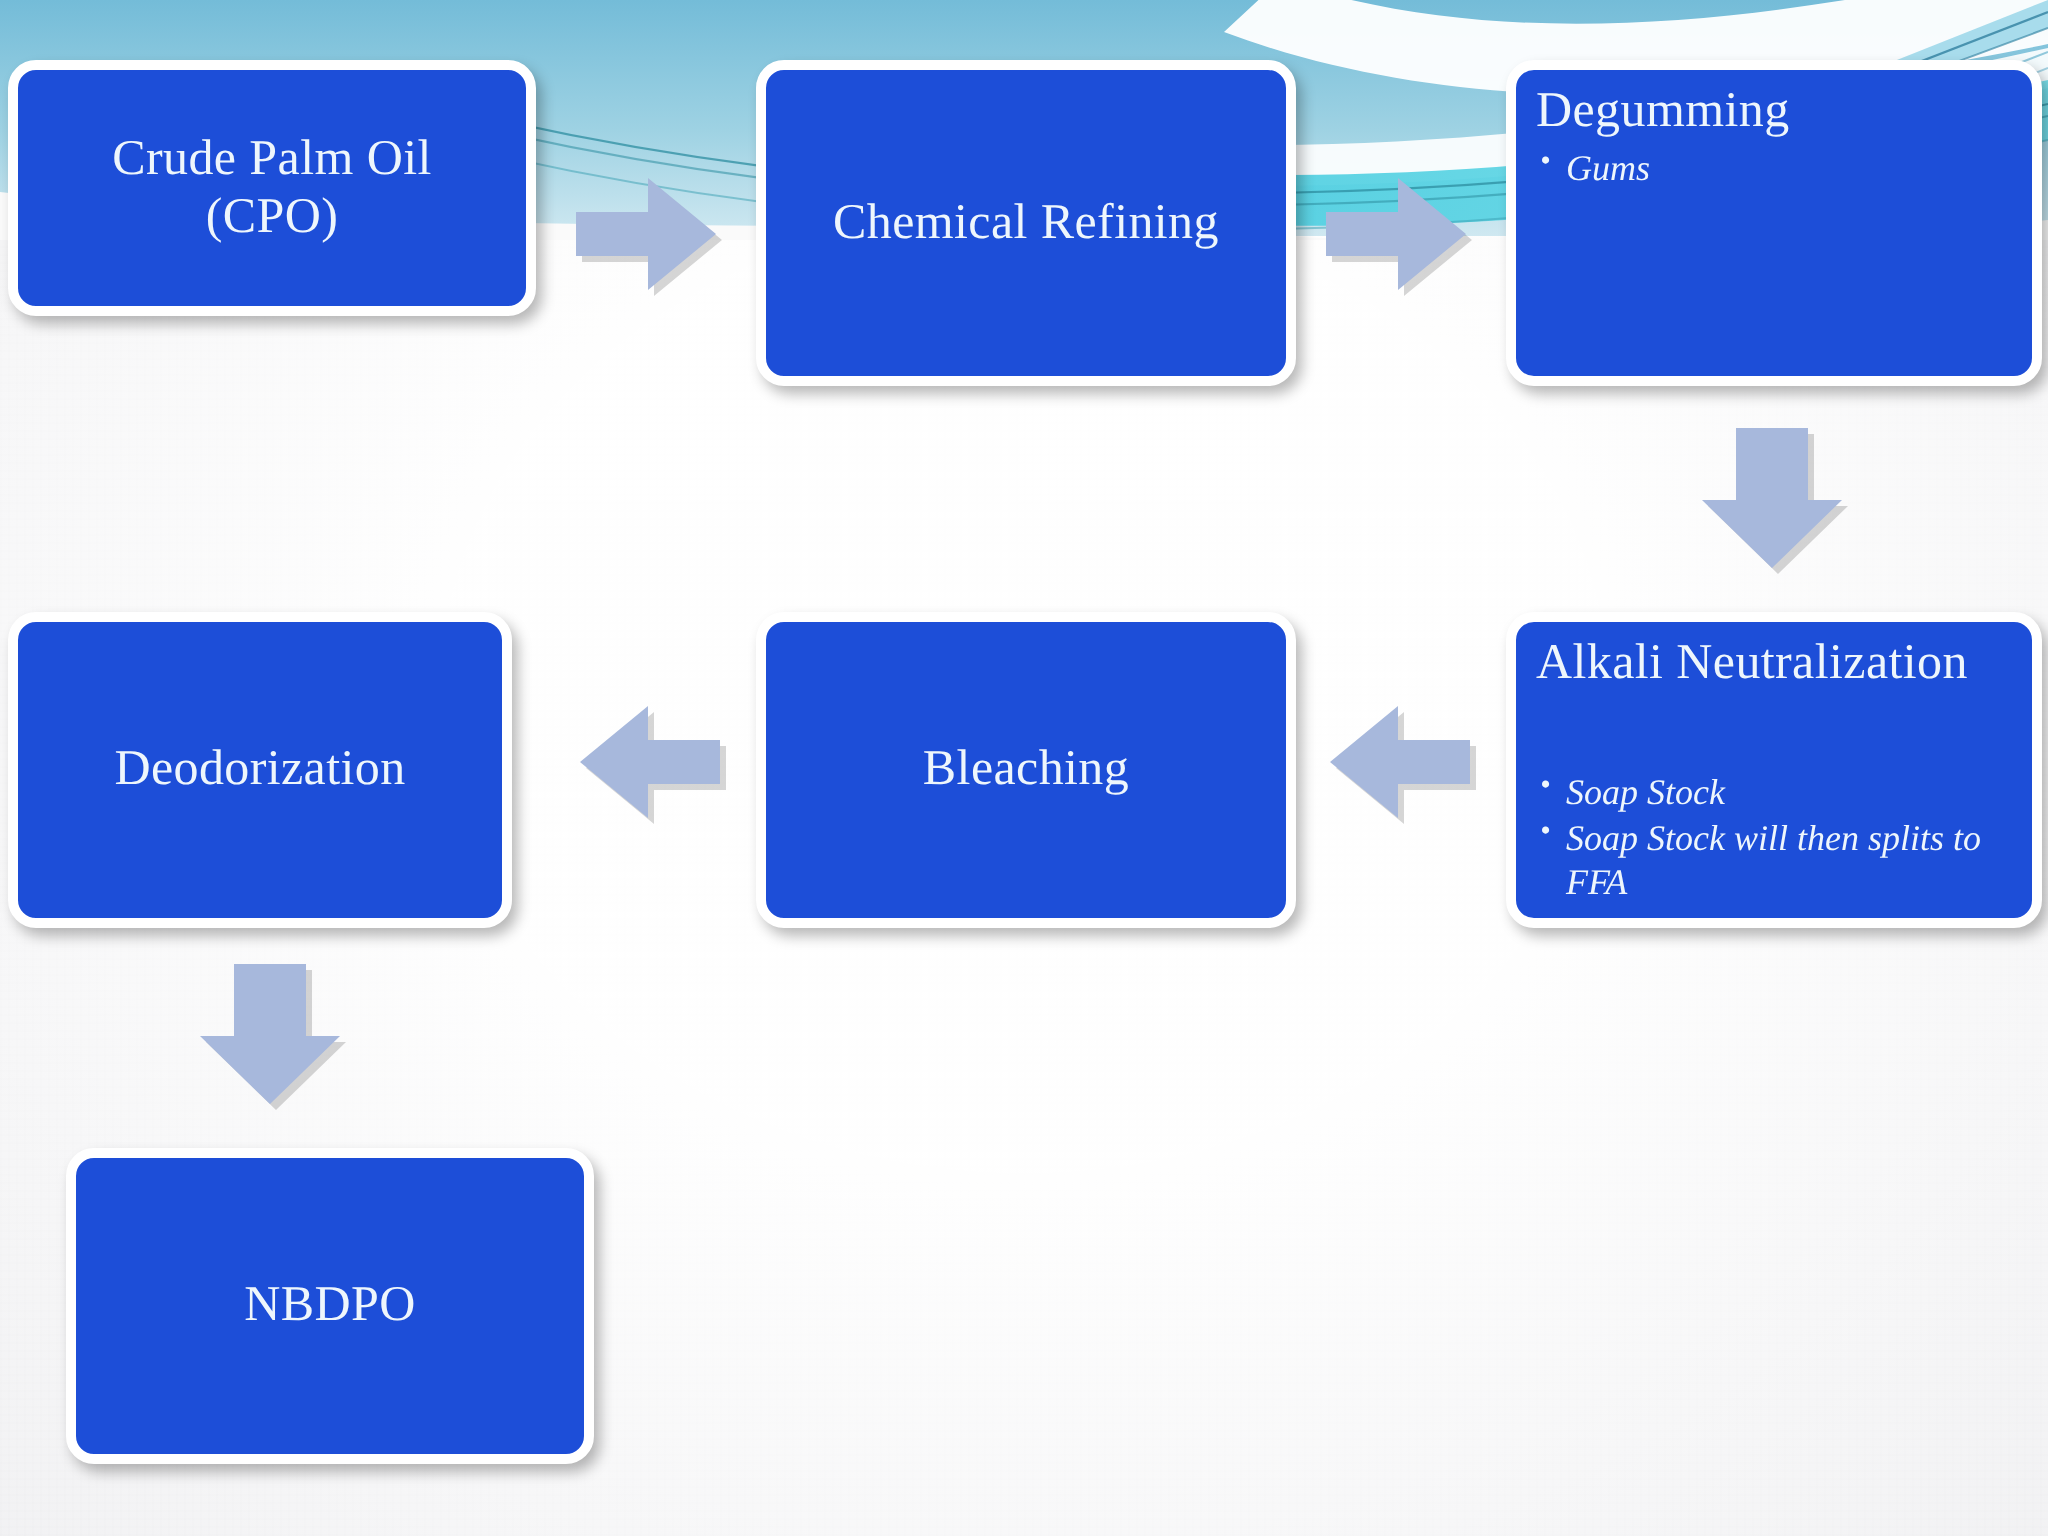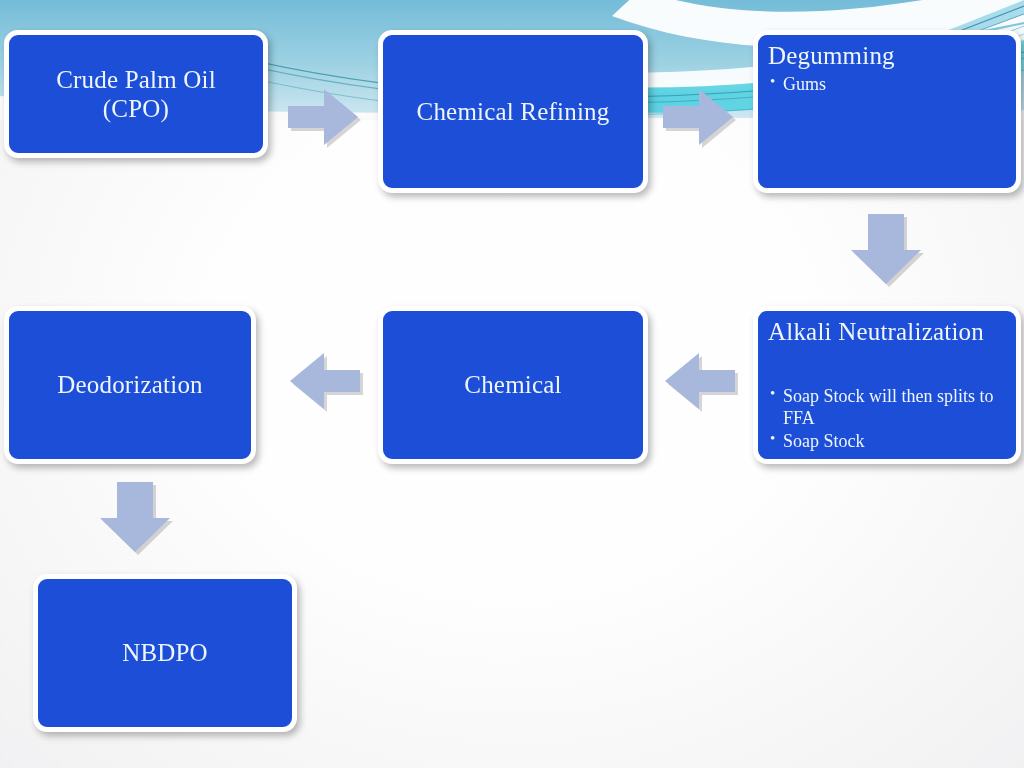--- a/index.html
+++ b/index.html
@@ -75,20 +75,21 @@
   }
   .node.listed .node-title {
     font-size: 25px;
     text-align: left;
     margin: 0 0 2px 0;
   }
   .bullets {
     list-style: none;
     margin: 0;
     padding: 0;
+    font-style: italic;
   }
   .bullets li {
     position: relative;
     font-size: 18px;
     line-height: 1.24;
     padding-left: 15px;
     margin-bottom: 1px;
     color: #eef6fc;
     text-align: left;
   }
@@ -203,37 +204,37 @@
   <div class="arrow" style="left:290px; top:353px;">
     <svg width="76" height="62" viewBox="0 0 76 62" xmlns="http://www.w3.org/2000/svg">
       <g transform="translate(3,3)">
         <path d="M 70 17 L 34 17 L 34 0 L 0 28 L 34 56 L 34 39 L 70 39 Z" fill="#000" opacity="0.16"></path>
       </g>
       <path d="M 70 17 L 34 17 L 34 0 L 0 28 L 34 56 L 34 39 L 70 39 Z" fill="#A7B8DC"></path>
     </svg>
   </div>
 
   <div class="node centered" style="left:378px; top:306px; width:270px; height:158px;">
-    <div class="node-title">Chemical</div>
+    <div class="node-title">Bleaching</div>
   </div>
 
   <div class="arrow" style="left:665px; top:353px;">
     <svg width="76" height="62" viewBox="0 0 76 62" xmlns="http://www.w3.org/2000/svg">
       <g transform="translate(3,3)">
         <path d="M 70 17 L 34 17 L 34 0 L 0 28 L 34 56 L 34 39 L 70 39 Z" fill="#000" opacity="0.16"></path>
       </g>
       <path d="M 70 17 L 34 17 L 34 0 L 0 28 L 34 56 L 34 39 L 70 39 Z" fill="#A7B8DC"></path>
     </svg>
   </div>
 
   <div class="node listed" style="left:753px; top:306px; width:268px; height:158px;gap:36px;">
     <div class="node-title">Alkali Neutralization</div>
     <ul class="bullets">
+      <li>Soap Stock</li>
       <li>Soap Stock will then splits to FFA</li>
-      <li>Soap Stock</li>
     </ul>
   </div>
 
   <div class="arrow" style="left:100px; top:482px;">
     <svg width="78" height="76" viewBox="0 0 78 76" xmlns="http://www.w3.org/2000/svg">
       <g transform="translate(3,3)">
         <path d="M 17 0 L 53 0 L 53 36 L 70 36 L 35 70 L 0 36 L 17 36 Z" fill="#000" opacity="0.16"></path>
       </g>
       <path d="M 17 0 L 53 0 L 53 36 L 70 36 L 35 70 L 0 36 L 17 36 Z" fill="#A7B8DC"></path>
     </svg>

